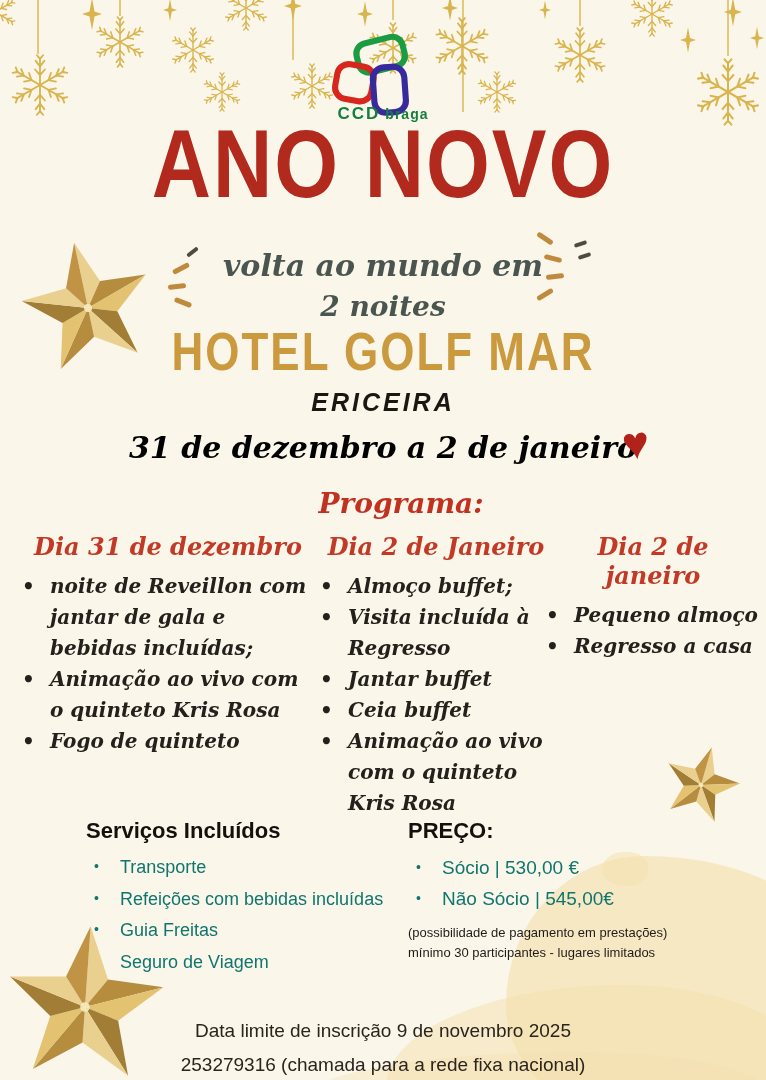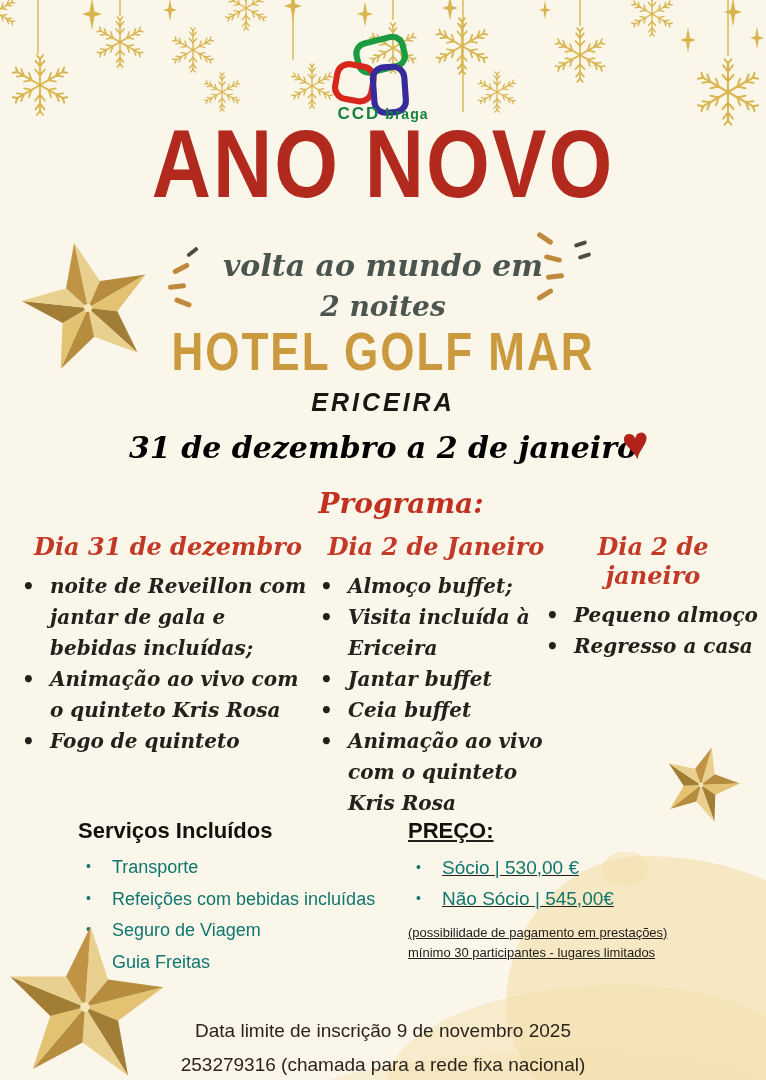--- a/index.html
+++ b/index.html
@@ -41,26 +41,26 @@
   .day-3{left:546px;width:214px;}
   .day h3{
     margin:0 0 10px 0;text-align:center;font-size:24px;font-weight:bold;
     color:#C23A26;font-family:"DejaVu Serif",serif;font-style:italic;
   }
   .day ul{list-style:none;margin:0;padding:0;font-size:20px;line-height:1.55;color:#24211C;font-weight:bold;}
   .day li{padding-left:28px;}
   .day li::before{content:"\2022";display:inline-block;width:28px;margin-left:-28px;font-style:normal;}
 
   
-  .services{left:78px;top:818px;width:330px;}
+  .services{left:86px;top:818px;width:330px;}
   .services h3,.price h3{margin:0 0 6px 0;font-size:22px;font-weight:bold;color:#14110D;}
   .plainlist{list-style:none;margin:8px;padding:0;font-size:18px;line-height:1.75;color:#0f766e;}
   .plainlist li{padding-left:26px;}
   .plainlist li::before{content:"\2022";display:inline-block;width:26px;margin-left:-26px;font-size:14px;vertical-align:2px;}
-  .price{left:408px;top:818px;width:300px;text-decoration:underline;}
+  .price{left:408px;top:818px;width:300px;}
   .price .plainlist{font-size:19px;line-height:1.65;}
   .price-notes{margin-top:2px;font-size:13px;line-height:1.6;color:#1F1C18;}
 
   .footer{top:1014px;font-size:19px;line-height:1.8;color:#2A241C;}
 
   
   .top-decor{top:0;left:0;}
   .dash{position:absolute;width:18px;height:5px;border-radius:4px;background:#C08A3E;}
   .dash.dark{background:#4F4A42;width:13px;height:4px;}
   .wc{position:absolute;background:#F3DFAC;}
@@ -198,42 +198,42 @@
       <li>noite de Reveillon com jantar de gala e bebidas incluídas;</li>
       <li>Animação ao vivo com o quinteto Kris Rosa</li>
       <li>Fogo de quinteto</li>
     </ul>
   </div>
 
   <div class="day day-2 z2">
     <h3>Dia 2 de Janeiro</h3>
     <ul class="script">
       <li>Almoço buffet;</li>
-      <li>Visita incluída à Ericeira</li>
+      <li>Visita incluída à Regresso</li>
       <li>Jantar buffet</li>
       <li>Ceia buffet</li>
       <li>Animação ao vivo com o quinteto Kris Rosa</li>
     </ul>
   </div>
 
   <div class="day day-3 z2">
     <h3>Dia 2 de janeiro</h3>
     <ul class="script">
       <li>Pequeno almoço</li>
       <li>Regresso a casa</li>
     </ul>
   </div>
 
   <div class="abs services z2">
     <h3>Serviços Incluídos</h3>
     <ul class="plainlist">
       <li>Transporte</li>
       <li>Refeições com bebidas incluídas</li>
+      <li>Guia Freitas</li>
       <li>Seguro de Viagem</li>
-      <li>Guia Freitas</li>
     </ul>
   </div>
 
   <div class="abs price z2">
     <h3>PREÇO:</h3>
     <ul class="plainlist">
       <li>Sócio | 530,00 €</li>
       <li>Não Sócio | 545,00€</li>
     </ul>
     <div class="price-notes">

